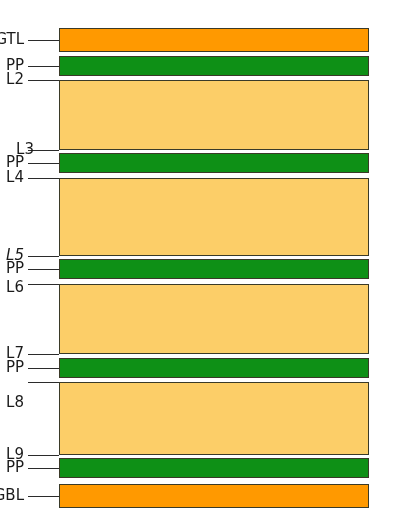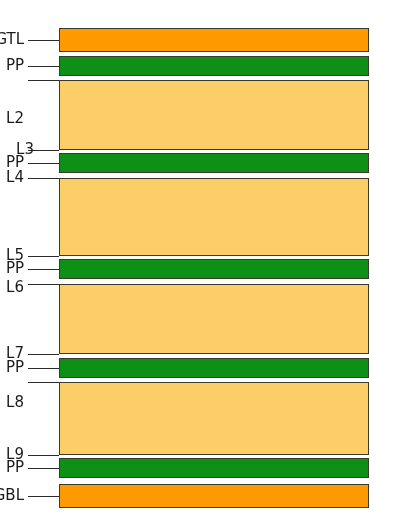--- a/index.html
+++ b/index.html
@@ -71,25 +71,25 @@
       <div class="leader" style="left: 28px; width: 31px; top: 354px;"></div>
       <div class="leader" style="left: 28px; width: 31px; top: 368px;"></div>
       <div class="leader" style="left: 28px; width: 31px; top: 382px;"></div>
       <div class="leader" style="left: 28px; width: 31px; top: 455px;"></div>
       <div class="leader" style="left: 28px; width: 31px; top: 468px;"></div>
       <div class="leader" style="left: 28px; width: 31px; top: 496px;"></div>
     </div>
   <div id="labels-layer">
       <div class="label" style="right: 376px; top: 32px;">GTL</div>
       <div class="label" style="right: 376px; top: 58px;">PP</div>
-      <div class="label" style="right: 376px; top: 72px; margin-top: 39px;">L2</div>
+      <div class="label" style="right: 376px; top: 72px;">L2</div>
       <div class="label" style="right: 366px; top: 142px;">L3</div>
       <div class="label" style="right: 376px; top: 155px;">PP</div>
       <div class="label" style="right: 376px; top: 170px;">L4</div>
-      <div class="label" style="right: 376px; top: 248px;">L5</div>
+      <div class="label" style="right: 376px; top: 248px; font-style: italic;">L5</div>
       <div class="label" style="right: 376px; top: 261px;">PP</div>
       <div class="label" style="right: 376px; top: 280px;">L6</div>
       <div class="label" style="right: 376px; top: 346px; text-align: center;">L7</div>
       <div class="label" style="right: 376px; top: 360px;">PP</div>
       <div class="label" style="right: 376px; top: 374px; margin-top: 21px;">L8</div>
       <div class="label" style="right: 376px; top: 447px;">L9</div>
       <div class="label" style="right: 376px; top: 460px;">PP</div>
       <div class="label" style="right: 376px; top: 488px;">GBL</div>
     </div>
 </div>

